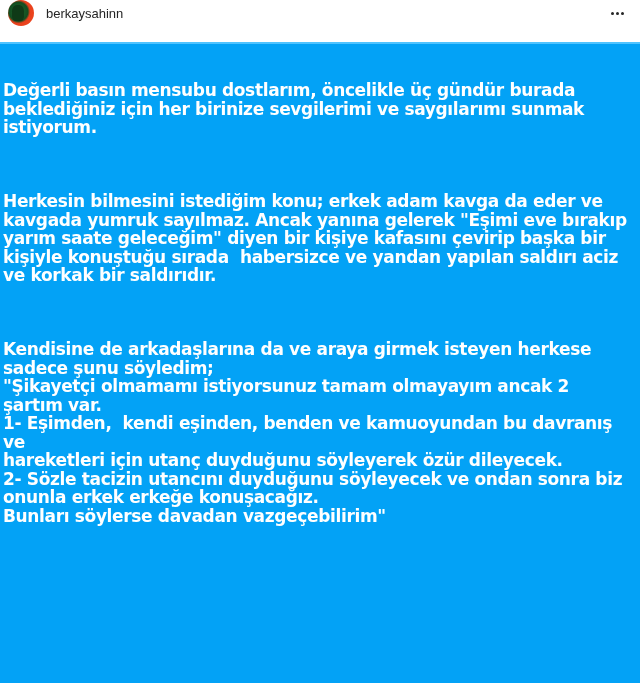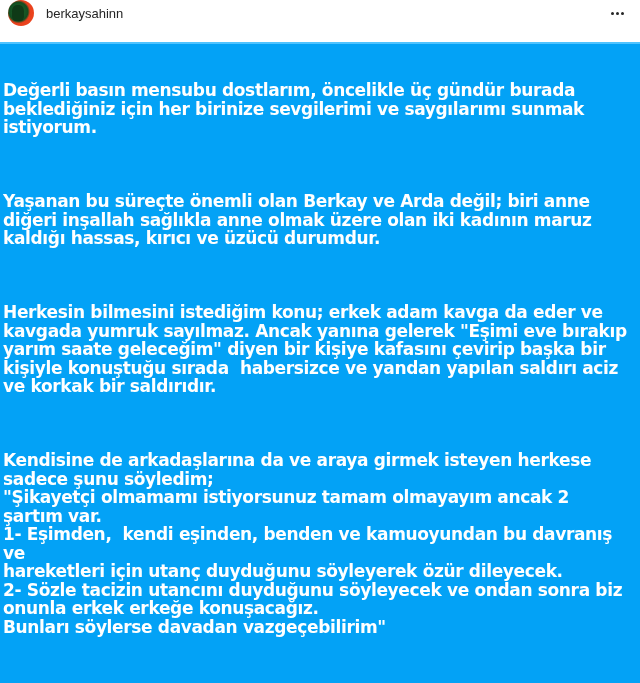--- a/index.html
+++ b/index.html
@@ -60,23 +60,20 @@
     <span class="dot"></span>
     <span class="dot"></span>
   </div>
 </div>
 
 <div class="post-image">
   <div class="post-text">
     <p class="para">Değerli basın mensubu dostlarım, öncelikle üç gündür burada
 beklediğiniz için her birinize sevgilerimi ve saygılarımı sunmak
 istiyorum.</p>
-    <p class="para">Yaşanan bu süreçte önemli olan Berkay ve Arda değil; biri anne
-diğeri inşallah sağlıkla anne olmak üzere olan iki kadının maruz
-kaldığı hassas, kırıcı ve üzücü durumdur.</p>
     <p class="para">Herkesin bilmesini istediğim konu; erkek adam kavga da eder ve
 kavgada yumruk sayılmaz. Ancak yanına gelerek "Eşimi eve bırakıp
 yarım saate geleceğim" diyen bir kişiye kafasını çevirip başka bir
 kişiyle konuştuğu sırada  habersizce ve yandan yapılan saldırı aciz
 ve korkak bir saldırıdır.</p>
     <p class="para">Kendisine de arkadaşlarına da ve araya girmek isteyen herkese
 sadece şunu söyledim;
 "Şikayetçi olmamamı istiyorsunuz tamam olmayayım ancak 2
 şartım var.
 1- Eşimden,  kendi eşinden, benden ve kamuoyundan bu davranış ve

